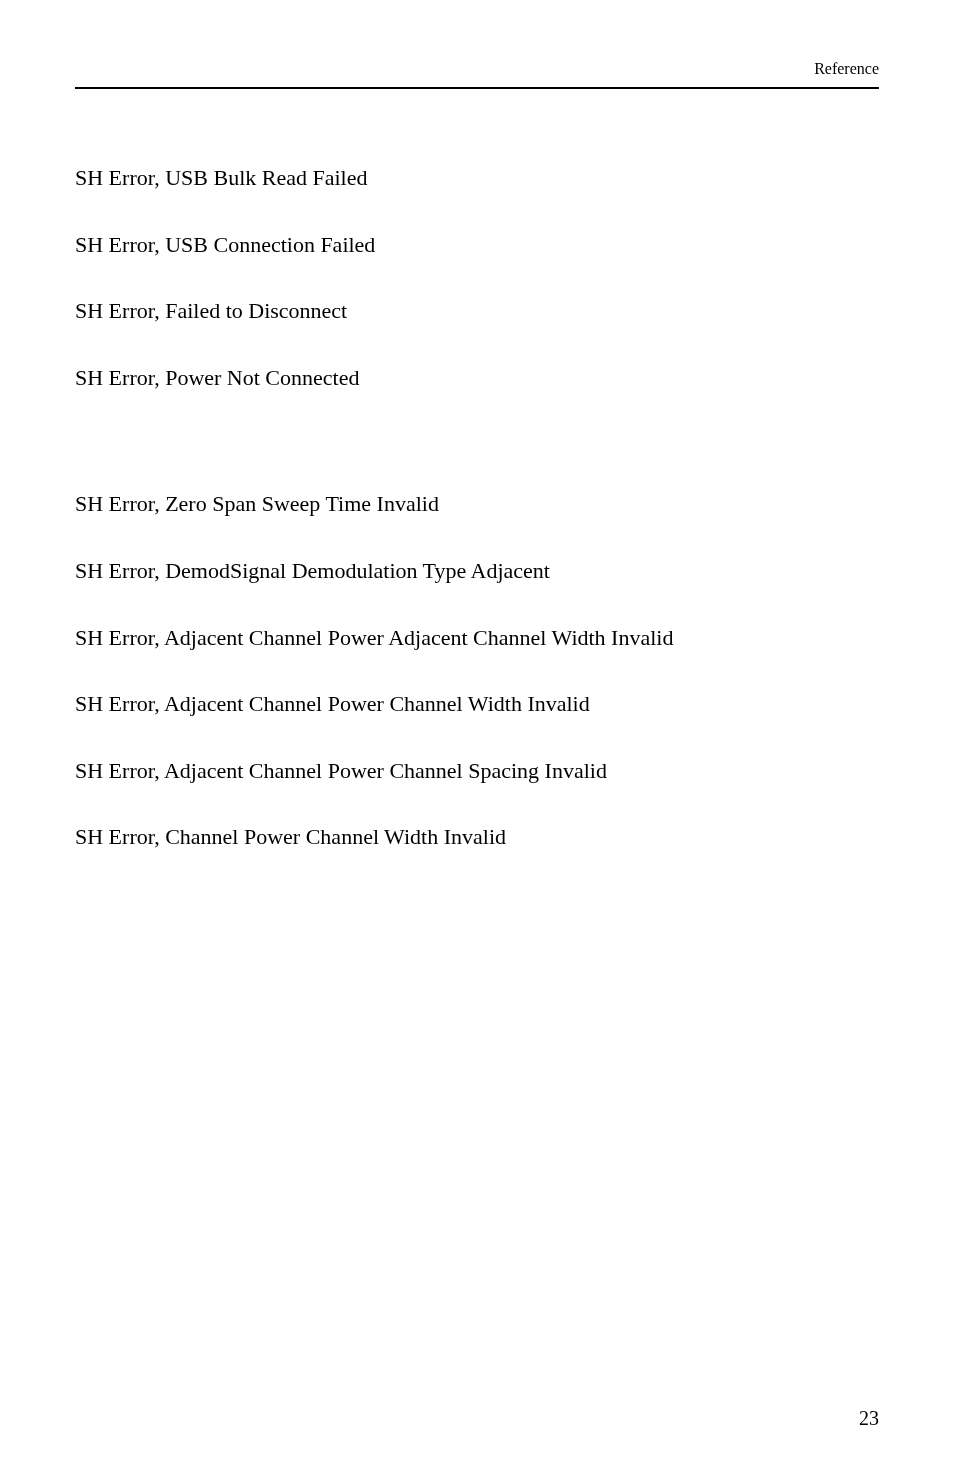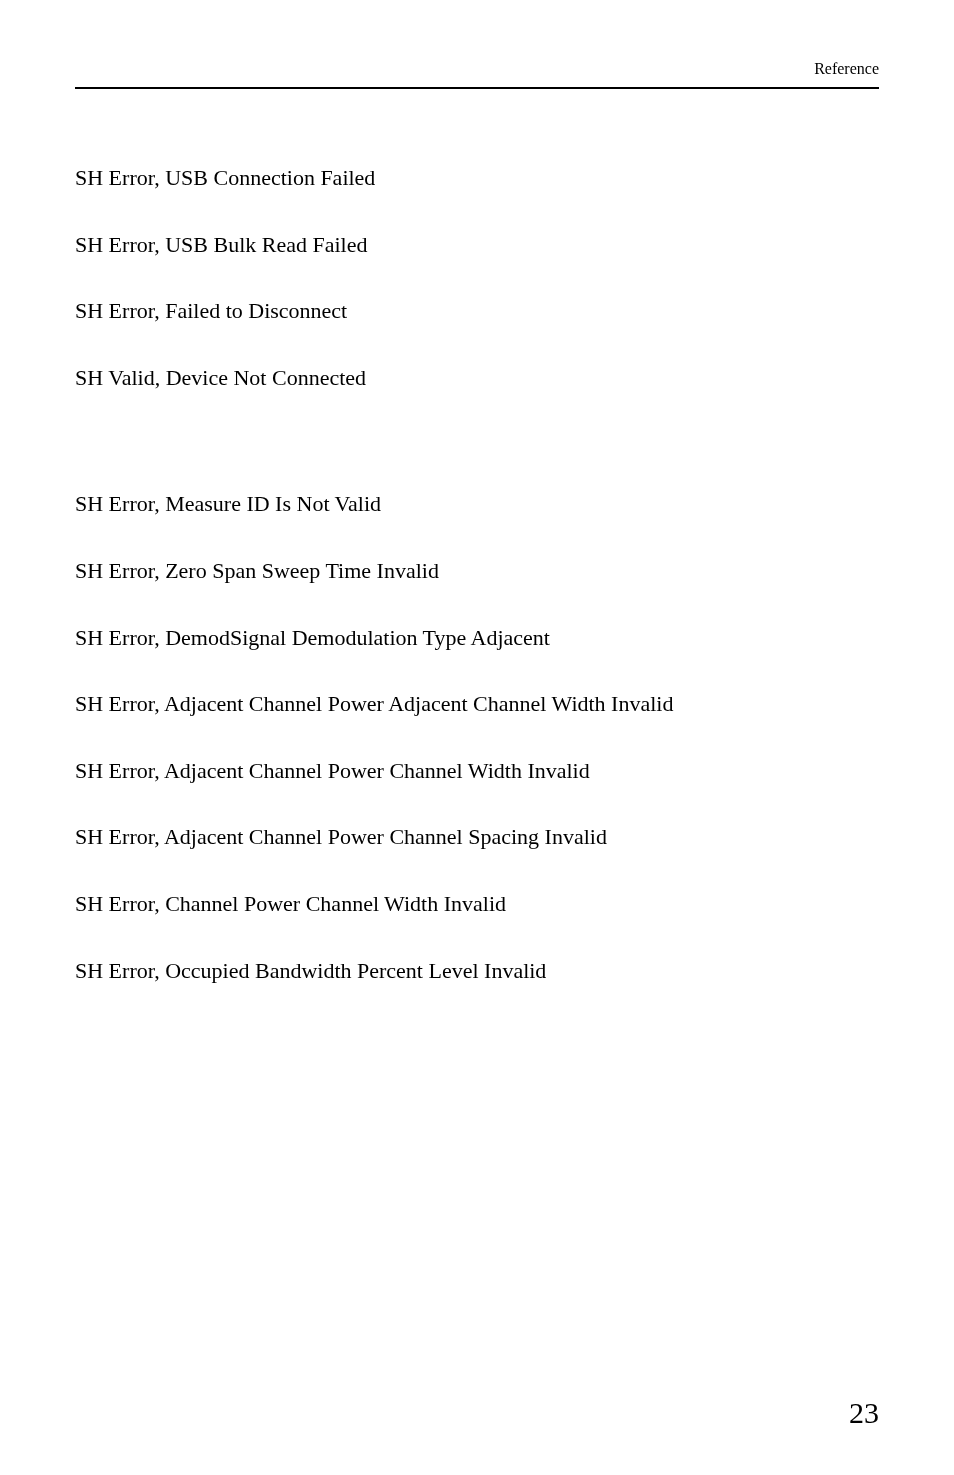--- a/index.html
+++ b/index.html
@@ -40,44 +40,42 @@
     .error-item {
       margin-bottom: 38px;
     }
     .section-gap {
       height: 60px;
     }
     .page-number {
       position: absolute;
       bottom: 45px;
       right: 75px;
-      font-size: 30px;
+      font-size: 20px;
     }
   </style>
 </head>
 <body>
 
 <div class="header">
   <span class="header-text">Reference</span>
 </div>
 <div class="divider"></div>
 
 <div class="error-list">
+  <div class="error-item">SH Error, USB Bulk Read Failed</div>
   <div class="error-item">SH Error, USB Connection Failed</div>
-  <div class="error-item">SH Error, USB Bulk Read Failed</div>
   <div class="error-item">SH Error, Failed to Disconnect</div>
-  <div class="error-item">SH Valid, Device Not Connected</div>
+  <div class="error-item">SH Error, Power Not Connected</div>
 </div>
 
 <div class="section-gap"></div>
 
 <div class="error-list">
-  <div class="error-item">SH Error, Measure ID Is Not Valid</div>
   <div class="error-item">SH Error, Zero Span Sweep Time Invalid</div>
   <div class="error-item">SH Error, DemodSignal Demodulation Type Adjacent</div>
   <div class="error-item">SH Error, Adjacent Channel Power Adjacent Channel Width Invalid</div>
   <div class="error-item">SH Error, Adjacent Channel Power Channel Width Invalid</div>
   <div class="error-item">SH Error, Adjacent Channel Power Channel Spacing Invalid</div>
   <div class="error-item">SH Error, Channel Power Channel Width Invalid</div>
-  <div class="error-item">SH Error, Occupied Bandwidth Percent Level Invalid</div>
 </div>
 
 <div class="page-number">23</div>
 
 </body></html>

